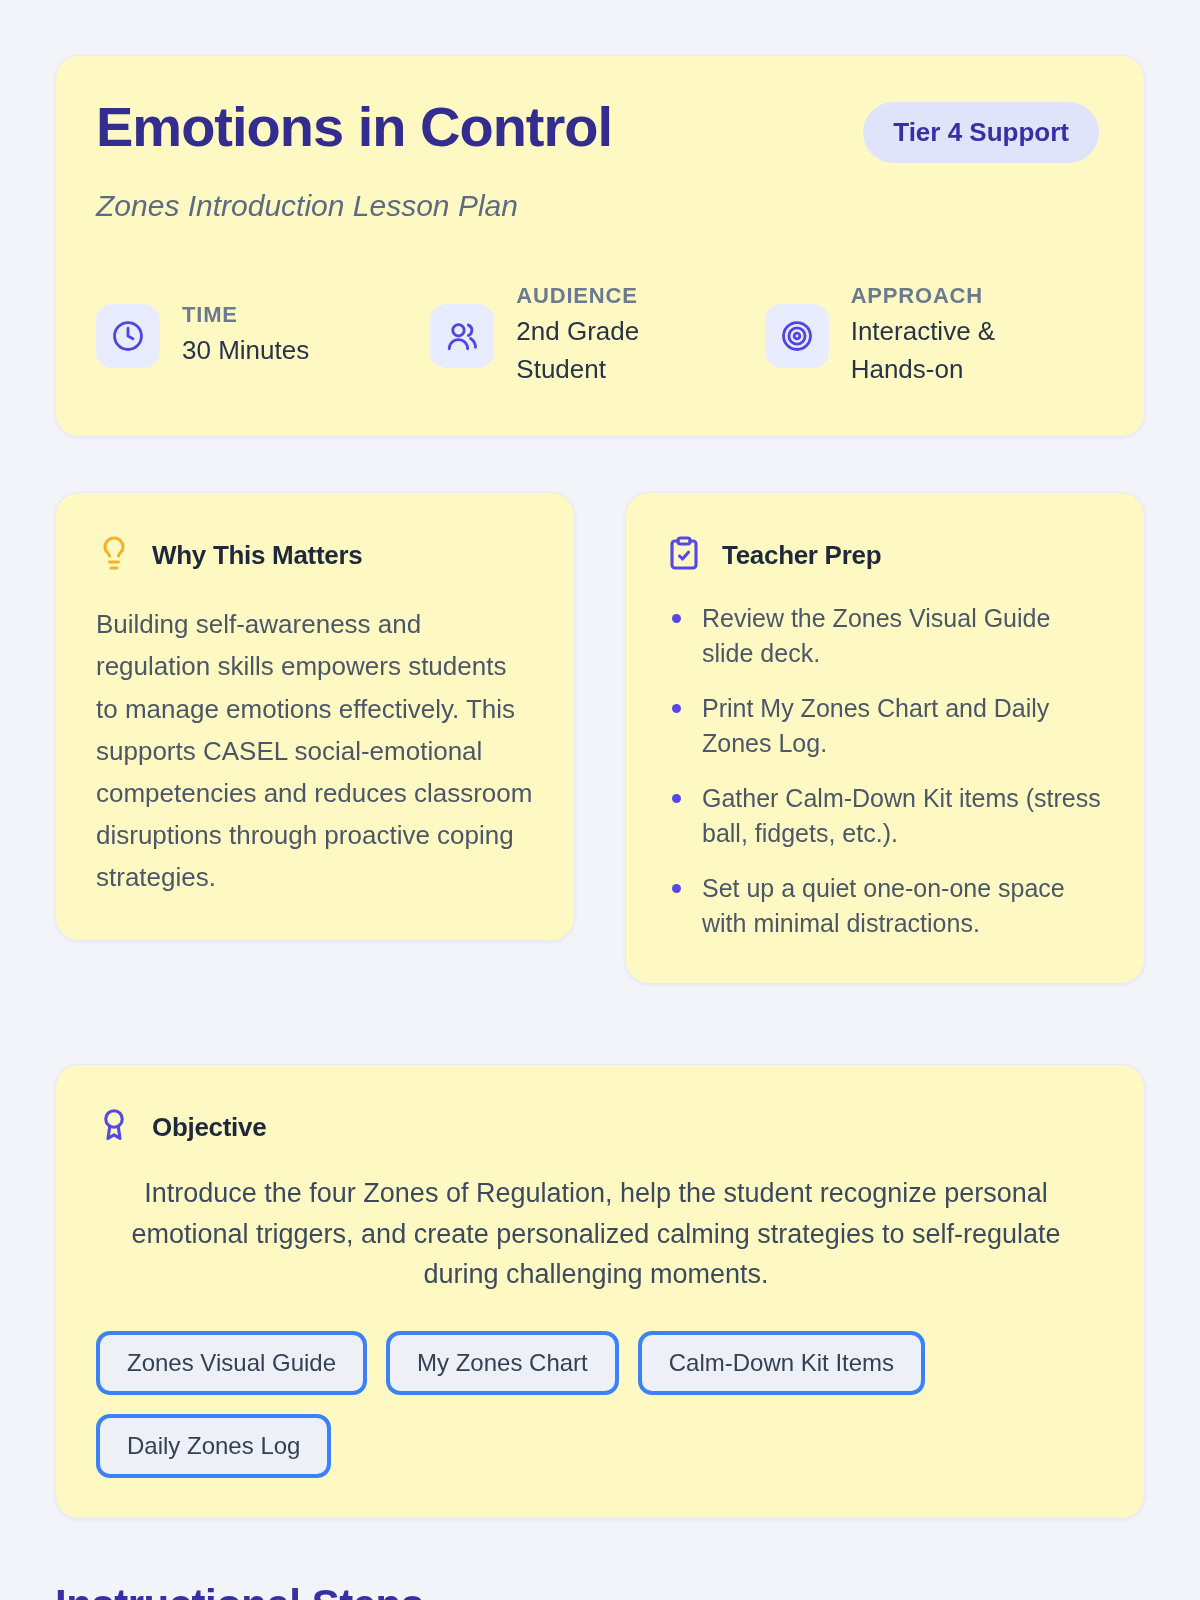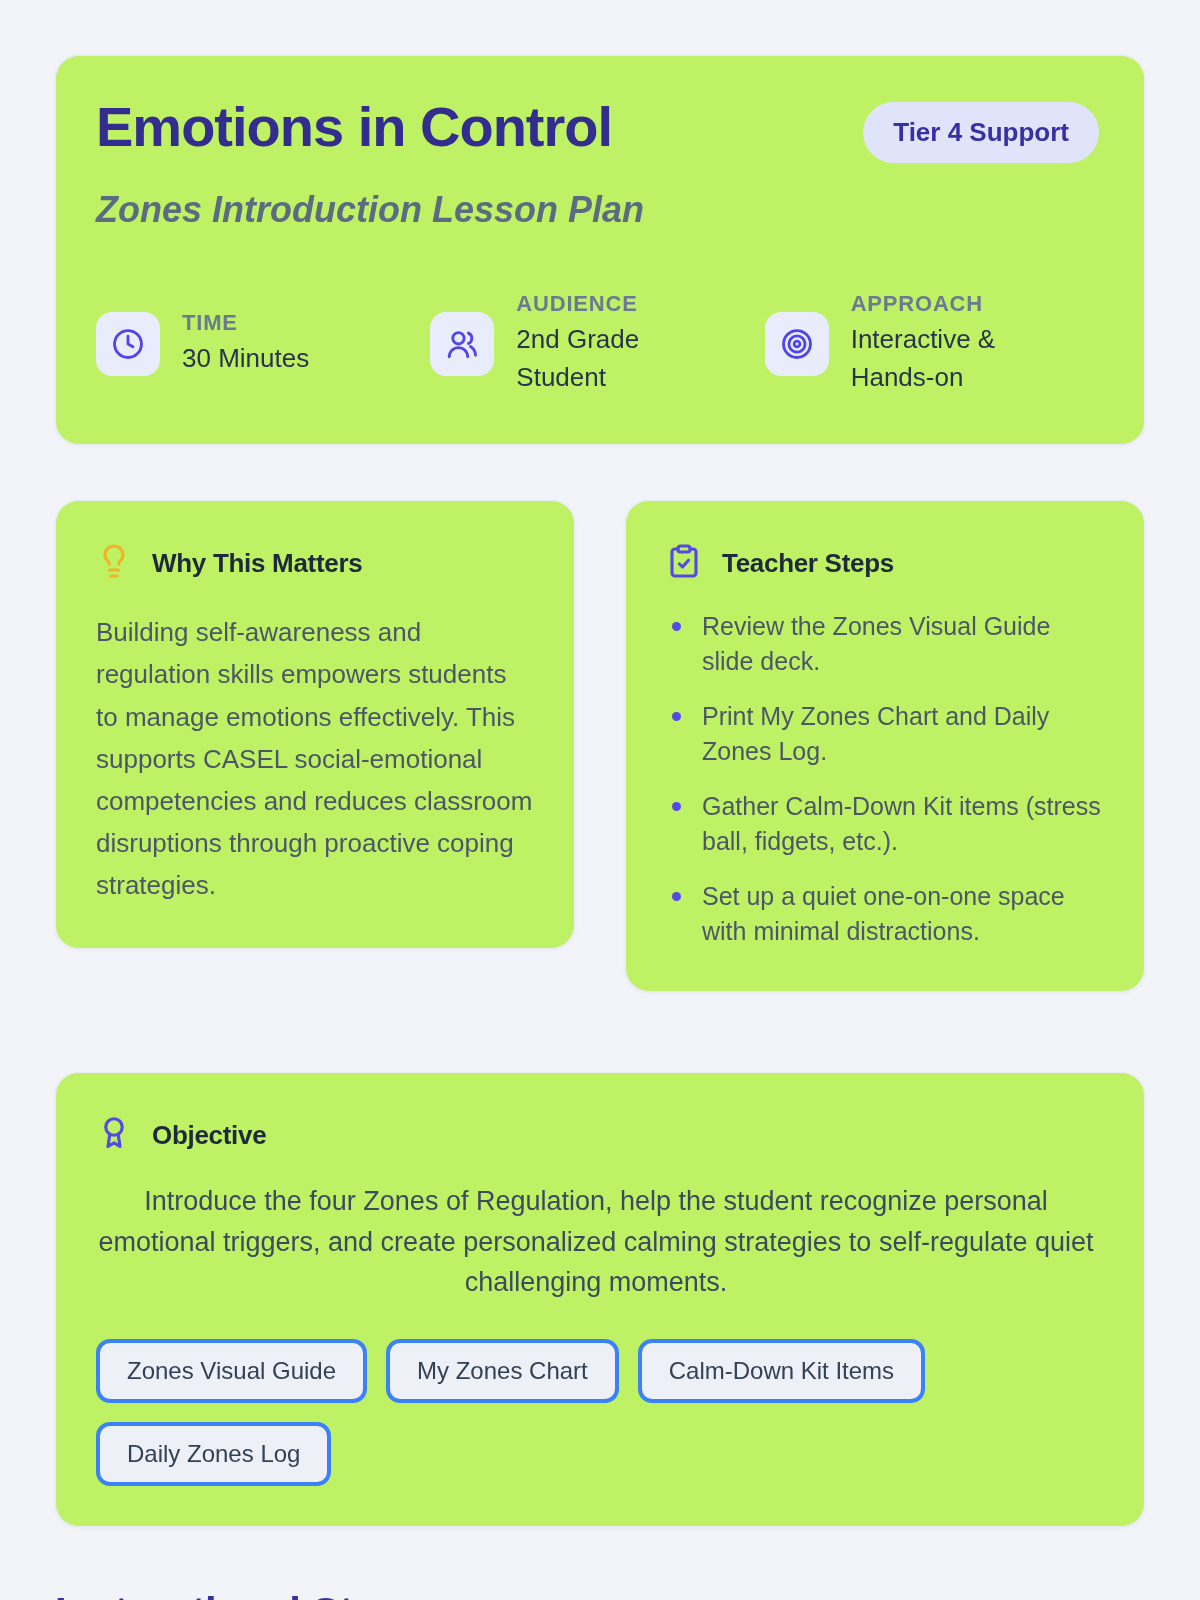--- a/index.html
+++ b/index.html
@@ -5,41 +5,41 @@
   * { margin:0; padding:0; box-sizing:border-box; }
   html,body { width:1200px; height:1600px; overflow:hidden; }
   body {
     background:#f2f4f9;
     font-family:"Liberation Sans", sans-serif;
     color:#1e293b;
   }
   .page { width:1200px; padding:55px 55px 0 55px; }
 
   .card {
-    background:#bef264;
+    background:#fef9c3;
     border:1px solid #e8ebf4;
     border-radius:24px;
     box-shadow:0 1px 4px rgba(15,23,42,0.05);
   }
 
   
   .header-card { padding:40px 45px 48px 40px; }
   .title-row { display:flex; justify-content:space-between; align-items:flex-start; }
   .page-title {
     font-size:56px; font-weight:800; letter-spacing:-1px;
     color:#332d8f; line-height:1.1;
   }
   .tier-badge {
     background:#dfe4fb; color:#3730a3;
     font-size:26px; font-weight:700;
     padding:15px 30px; border-radius:40px; white-space:nowrap;
     margin-top:6px;
   }
   .page-subtitle {
-    margin-top:26px; font-size:36px; font-style:italic; color:#5b6b82;font-weight:bold;
+    margin-top:26px; font-size:30px; font-style:italic; color:#5b6b82;
   }
   .meta-row {
     margin-top:60px;
     display:grid; grid-template-columns:1fr 1fr 1fr;
   }
   .meta-item { display:flex; align-items:center; gap:22px; }
   .icon-box {
     width:64px; height:64px; flex:0 0 64px;
     background:#e9ecfc; border-radius:16px;
     display:flex; align-items:center; justify-content:center;
@@ -175,21 +175,21 @@
 
     <div class="card info-card">
       <div class="card-heading">
         <span class="indigo">
           <svg viewBox="0 0 24 24" fill="none" stroke="currentColor" stroke-width="2.1" stroke-linecap="round" stroke-linejoin="round">
             <rect x="8" y="2" width="8" height="4" rx="1.5"></rect>
             <path d="M16 4h2a2 2 0 0 1 2 2v14a2 2 0 0 1-2 2H6a2 2 0 0 1-2-2V6a2 2 0 0 1 2-2h2"></path>
             <path d="m9 14 2 2 4-4.5"></path>
           </svg>
         </span>
-        <h2>Teacher Steps</h2>
+        <h2>Teacher Prep</h2>
       </div>
       <ul class="prep-list">
         <li>Review the Zones Visual Guide slide deck.</li>
         <li>Print My Zones Chart and Daily Zones Log.</li>
         <li>Gather Calm-Down Kit items (stress ball, fidgets, etc.).</li>
         <li>Set up a quiet one-on-one space with minimal distractions.</li>
       </ul>
     </div>
 
   </div>
@@ -197,21 +197,21 @@
   <div class="card objective-card">
     <div class="card-heading">
       <span class="indigo">
         <svg viewBox="0 0 24 24" fill="none" stroke="currentColor" stroke-width="2.1" stroke-linecap="round" stroke-linejoin="round">
           <circle cx="12" cy="8" r="5.5"></circle>
           <path d="M14.8 12.9 16 21l-4-2.4L8 21l1.2-8.1"></path>
         </svg>
       </span>
       <h2>Objective</h2>
     </div>
-    <p class="objective-body">Introduce the four Zones of Regulation, help the student recognize personal emotional triggers, and create personalized calming strategies to self-regulate quiet challenging moments.</p>
+    <p class="objective-body">Introduce the four Zones of Regulation, help the student recognize personal emotional triggers, and create personalized calming strategies to self-regulate during challenging moments.</p>
     <div class="chips-row">
       <span class="chip">Zones Visual Guide</span>
       <span class="chip">My Zones Chart</span>
       <span class="chip">Calm-Down Kit Items</span>
       <span class="chip">Daily Zones Log</span>
     </div>
   </div>
 
   <h2 class="section-title">Instructional Steps</h2>
 

